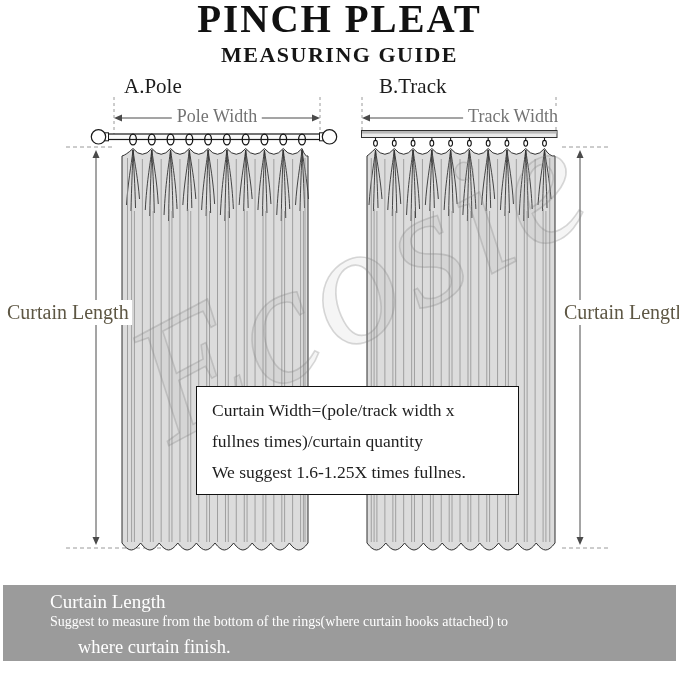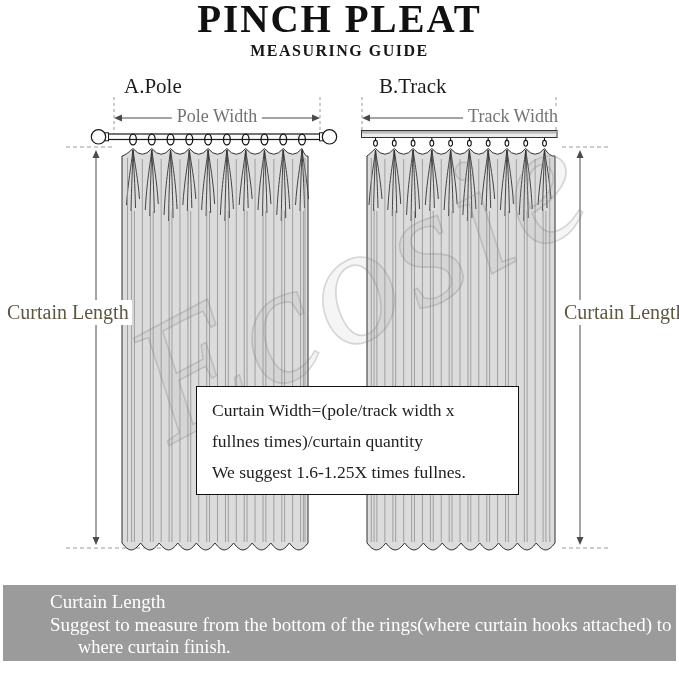--- a/index.html
+++ b/index.html
@@ -7,21 +7,21 @@
     position:relative;width:679px;height:675px;background:#ffffff;
     font-family:"Liberation Serif", serif;overflow:hidden;
   }
   .abs{position:absolute;}
   .title{
     left:0;top:-4px;width:679px;text-align:center;
     font-size:39px;font-weight:bold;letter-spacing:2px;color:#111;z-index:3;
   }
   .subtitle{
     left:0;top:42px;width:679px;text-align:center;
-    font-size:16px;font-weight:bold;letter-spacing:1.5px;color:#161616;z-index:3;
+    font-size:22px;font-weight:bold;letter-spacing:1.5px;color:#161616;z-index:3;
   }
   .section-label{
     font-size:21px;color:#1c1c1c;z-index:3;
   }
   .width-chip{
     transform:translateX(-50%);
     font-size:18px;color:#737373;background:#fff;padding:0 5px;z-index:3;white-space:nowrap;
   }
   .length-label{
     font-size:20px;color:#5e5744;background:#fff;padding:1px 3px;z-index:3;white-space:nowrap;
@@ -29,21 +29,21 @@
   .formula-box{
     left:196px;top:386px;width:306px;height:99px;background:#fff;
     border:1px solid #111;z-index:3;
     font-size:17.5px;color:#1e1e1e;line-height:31px;padding:8px 0 0 15px;
   }
   .footer-band{
     left:3px;top:585px;width:673px;height:76px;background:#9b9b9b;z-index:3;
     color:#ffffff;
   }
   .footer-heading{left:47px;top:6px;font-size:19px;position:absolute;}
-  .footer-line1{left:47px;top:29px;font-size:19px;position:absolute;white-space:nowrap;}
+  .footer-line1{left:47px;top:29px;font-size:14px;position:absolute;white-space:nowrap;}
   .footer-line2{left:47px;top:52px;font-size:18.5px;position:absolute;margin-left:28px;}
   .watermark{
     left:360px;top:280px;transform:translate(-50%,-50%) rotate(-28deg);
     font-size:170px;font-style:italic;letter-spacing:6px;
     color:rgba(160,160,160,0.10);
     -webkit-text-stroke:1.6px rgba(130,130,130,0.30);
     z-index:2;white-space:nowrap;pointer-events:none;
   }
   svg#diagram{position:absolute;left:0;top:0;z-index:1;}
 </style>

